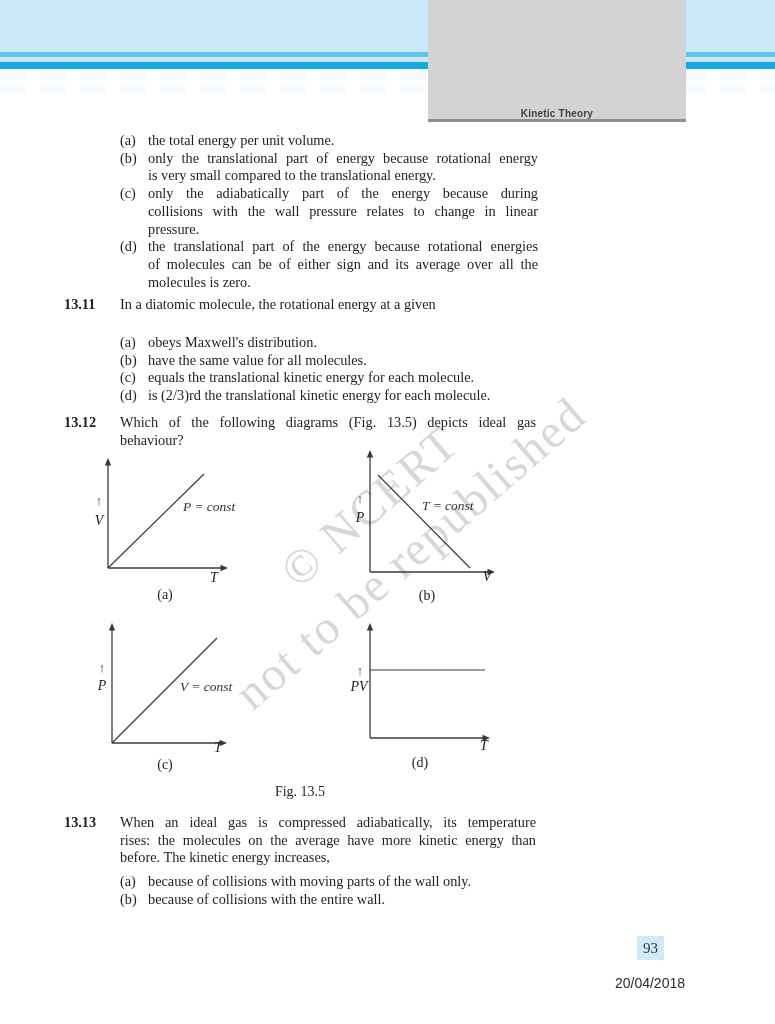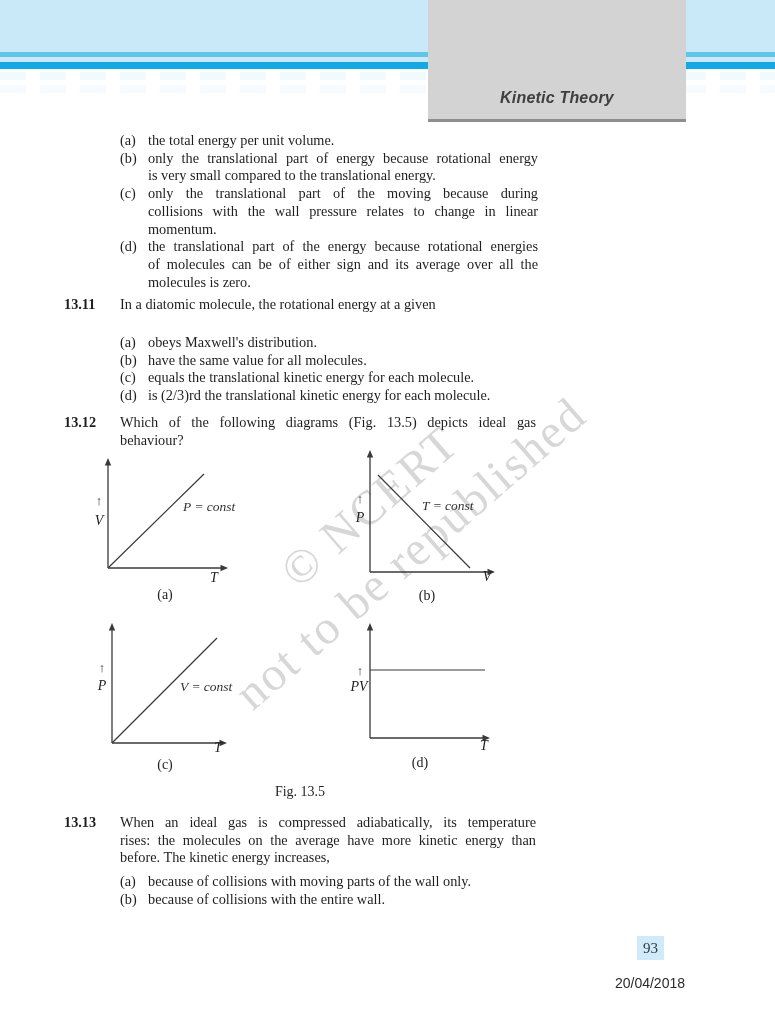--- a/index.html
+++ b/index.html
@@ -14,21 +14,21 @@
   .stripe-dark  { position:absolute; left:0; top:62px; width:775px; height:7px; background:#14a9e2; }
   .faint-row    { position:absolute; left:0; width:775px; height:8px; opacity:.5;
                   background:repeating-linear-gradient(90deg, rgba(27,169,226,.12) 0 26px, rgba(27,169,226,0) 26px 40px); }
   .faint-row.r1 { top:72px; }
   .faint-row.r2 { top:85px; opacity:.35; }
 
   .chapter-box  { position:absolute; left:428px; top:0; width:258px; height:122px;
                   background:#d3d3d3; border-bottom:3px solid #8e8e8e;
                   display:flex; align-items:flex-end; justify-content:center; z-index:5; }
   .chapter-box .title { font-family:"Liberation Sans", sans-serif; font-weight:bold;
-                  font-size:16px; color:#3f3f3f; letter-spacing:.2px; padding-bottom:12px;font-style:italic; }
+                  font-size:10px; color:#3f3f3f; letter-spacing:.2px; padding-bottom:0; }
 
   
   .watermark { position:absolute; left:70px; top:468px; width:640px; z-index:1;
                transform:rotate(-41deg); text-align:center;
                font-family:"Liberation Serif", serif; color:#b7b7b7; opacity:.55;
                font-size:48px; line-height:62px; letter-spacing:2px; white-space:nowrap;
                pointer-events:none; }
 
   
   .txt  { font-size:14.3px; line-height:17.7px; color:#1e1e1e; z-index:2; }
@@ -83,23 +83,23 @@
   <div class="opt-row">
     <div class="opt-label">(b)</div>
     <div class="opt-text lines">
         <div>only the translational part of energy because rotational energy</div>
         <div>is very small compared to the translational energy.</div>
       </div>
   </div>
   <div class="opt-row">
     <div class="opt-label">(c)</div>
     <div class="opt-text lines">
-        <div>only the translational part of the moving because during</div>
+        <div>only the adiabatically part of the energy because during</div>
         <div>collisions with the wall pressure relates to change in linear</div>
-        <div>momentum.</div>
+        <div>pressure.</div>
       </div>
   </div>
   <div class="opt-row">
     <div class="opt-label">(d)</div>
     <div class="opt-text lines">
         <div>the translational part of the energy because rotational energies</div>
         <div>of molecules can be of either sign and its average over all the</div>
         <div>molecules is zero.</div>
       </div>
   </div>

